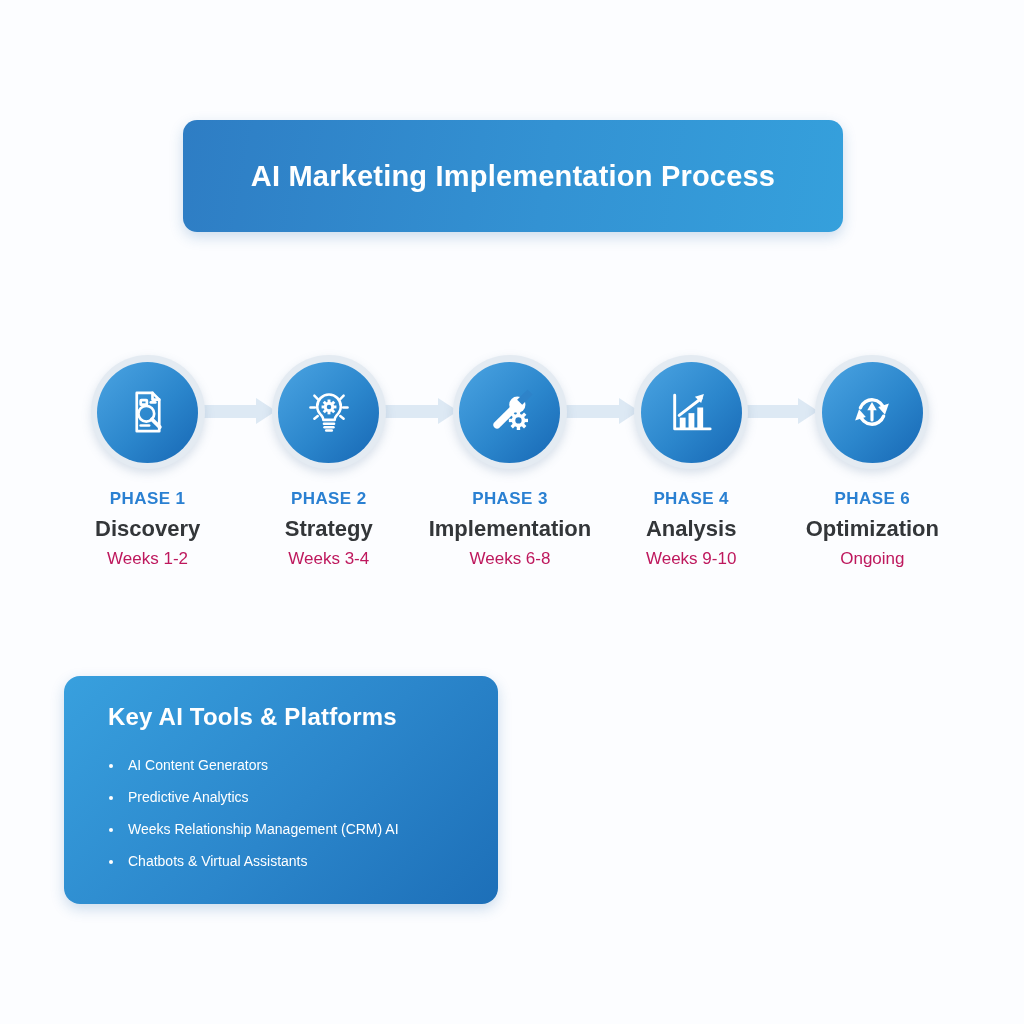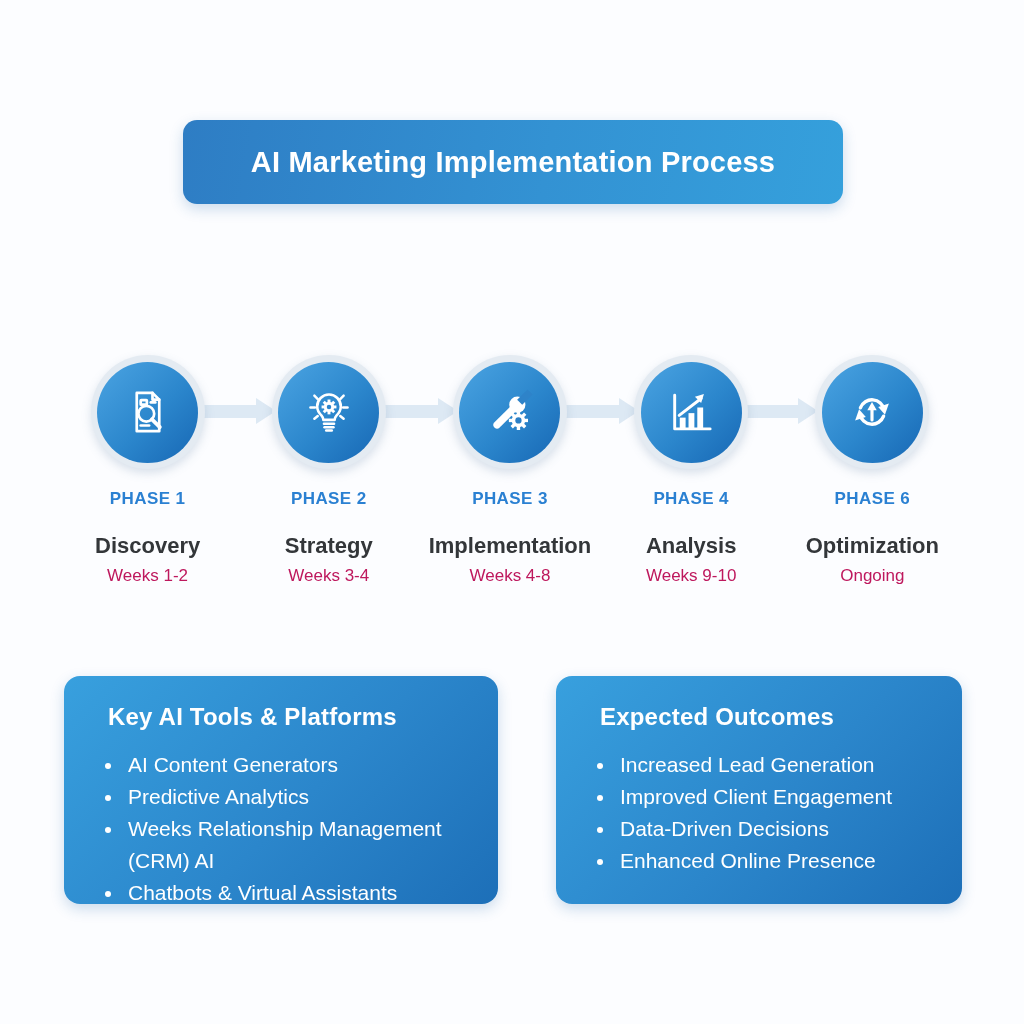--- a/index.html
+++ b/index.html
@@ -4,21 +4,21 @@
 <style>
   * { margin:0; padding:0; box-sizing:border-box; }
   body { font-family:"Liberation Sans", sans-serif; background:#ffffff; }
   .canvas{
     position:relative; width:1024px; height:1024px;
     background:#fcfdff; overflow:hidden;
   }
 
   
   .header{
-    position:absolute; left:183px; top:120px; width:660px; height:84px;
+    position:absolute; left:183px; top:120px; width:660px; height:112px;
     border-radius:14px;
     background:linear-gradient(100deg,#2e7dc4 0%, #3392d3 55%, #35a0dc 100%);
     box-shadow:0 5px 14px rgba(30,100,170,0.22);
     display:flex; flex-direction:column; justify-content:center; align-items:center;
     color:#fff; text-align:center;
   }
   .header-title{ font-size:29px; font-weight:700; letter-spacing:0.2px; }
   .header-subtitle{ font-size:18.5px; font-weight:400; color:#eaf4fc; margin-top:8px; }
 
   
@@ -42,35 +42,35 @@
     background:#e4ebf2;
     box-shadow:0 4px 10px rgba(110,140,170,0.25);
     display:flex; align-items:center; justify-content:center;
   }
   .circle{
     width:101px; height:101px; border-radius:50%;
     background:linear-gradient(135deg,#4ba4e2 0%, #2b86cc 55%, #1767b4 100%);
     display:flex; align-items:center; justify-content:center; color:#fff;
   }
   .phase-label{ margin-top:20px; font-size:17px; font-weight:700; color:#2a80d2; letter-spacing:0.4px; }
-  .phase-name{ margin-top:24px; font-size:22px; font-weight:700; color:#333639; }
+  .phase-name{ margin-top:7px; font-size:22px; font-weight:700; color:#333639; }
   .phase-duration{ margin-top:7px; font-size:17px; color:#be185d; }
 
   
   .panel{
     position:absolute; top:676px; height:228px; border-radius:16px;
     background:linear-gradient(135deg,#38a0de 0%, #2b86cb 55%, #1d6fb8 100%);
     box-shadow:0 5px 14px rgba(30,100,170,0.22);
     color:#fff; padding:27px 20px 8px 44px;
   }
   .panel-left{ left:64px; width:434px; }
   .panel-right{ left:556px; width:406px; }
   .panel-title{ font-size:24px; font-weight:700; letter-spacing:0.2px; }
   .panel ul{ margin-top:18px; list-style:disc; padding-left:16px; }
-  .panel li{ font-size:21px; line-height:32px; padding-left:4px; }
+  .panel li{ font-size:14px; line-height:32px; padding-left:4px; }
 
   svg{ display:block; }
 </style>
 </head>
 <body>
 
 <div class="canvas">
 
   <div class="header">
     <div class="header-title">AI Marketing Implementation Process</div>
@@ -164,21 +164,21 @@
                   <rect x="-1.5" y="-8.5" width="3" height="17" transform="rotate(135)"></rect>
                   <circle r="6"></circle>
                   <circle r="2.8" fill="#2b7fc6"></circle>
                 </g>
               </svg>
             </span>
           </div>
         </div>
         <div class="phase-label">PHASE 3</div>
         <div class="phase-name">Implementation</div>
-        <div class="phase-duration">Weeks 4-8</div>
+        <div class="phase-duration">Weeks 6-8</div>
       </div>
 
       <div class="phase">
         <div class="ring">
           <div class="circle">
             <span>
               <svg width="54" height="54" viewBox="0 0 48 48" fill="none">
                 <path d="M9.5 9 V39 H41" stroke="#fff" stroke-width="2.6" stroke-linecap="round" stroke-linejoin="round"></path>
                 <rect x="14" y="29" width="5.2" height="10" fill="#fff"></rect>
                 <rect x="21.8" y="25" width="5.2" height="14" fill="#fff"></rect>
@@ -224,23 +224,14 @@
   <div class="panel panel-left">
     <div class="panel-title">Key AI Tools &amp; Platforms</div>
     <ul>
       <li>AI Content Generators</li>
       <li>Predictive Analytics</li>
       <li>Weeks Relationship Management (CRM) AI</li>
       <li>Chatbots &amp; Virtual Assistants</li>
     </ul>
   </div>
 
-  <div class="panel panel-right">
-    <div class="panel-title">Expected Outcomes</div>
-    <ul>
-      <li>Increased Lead Generation</li>
-      <li>Improved Client Engagement</li>
-      <li>Data-Driven Decisions</li>
-      <li>Enhanced Online Presence</li>
-    </ul>
-  </div>
 
 </div>
 
 </body></html>

